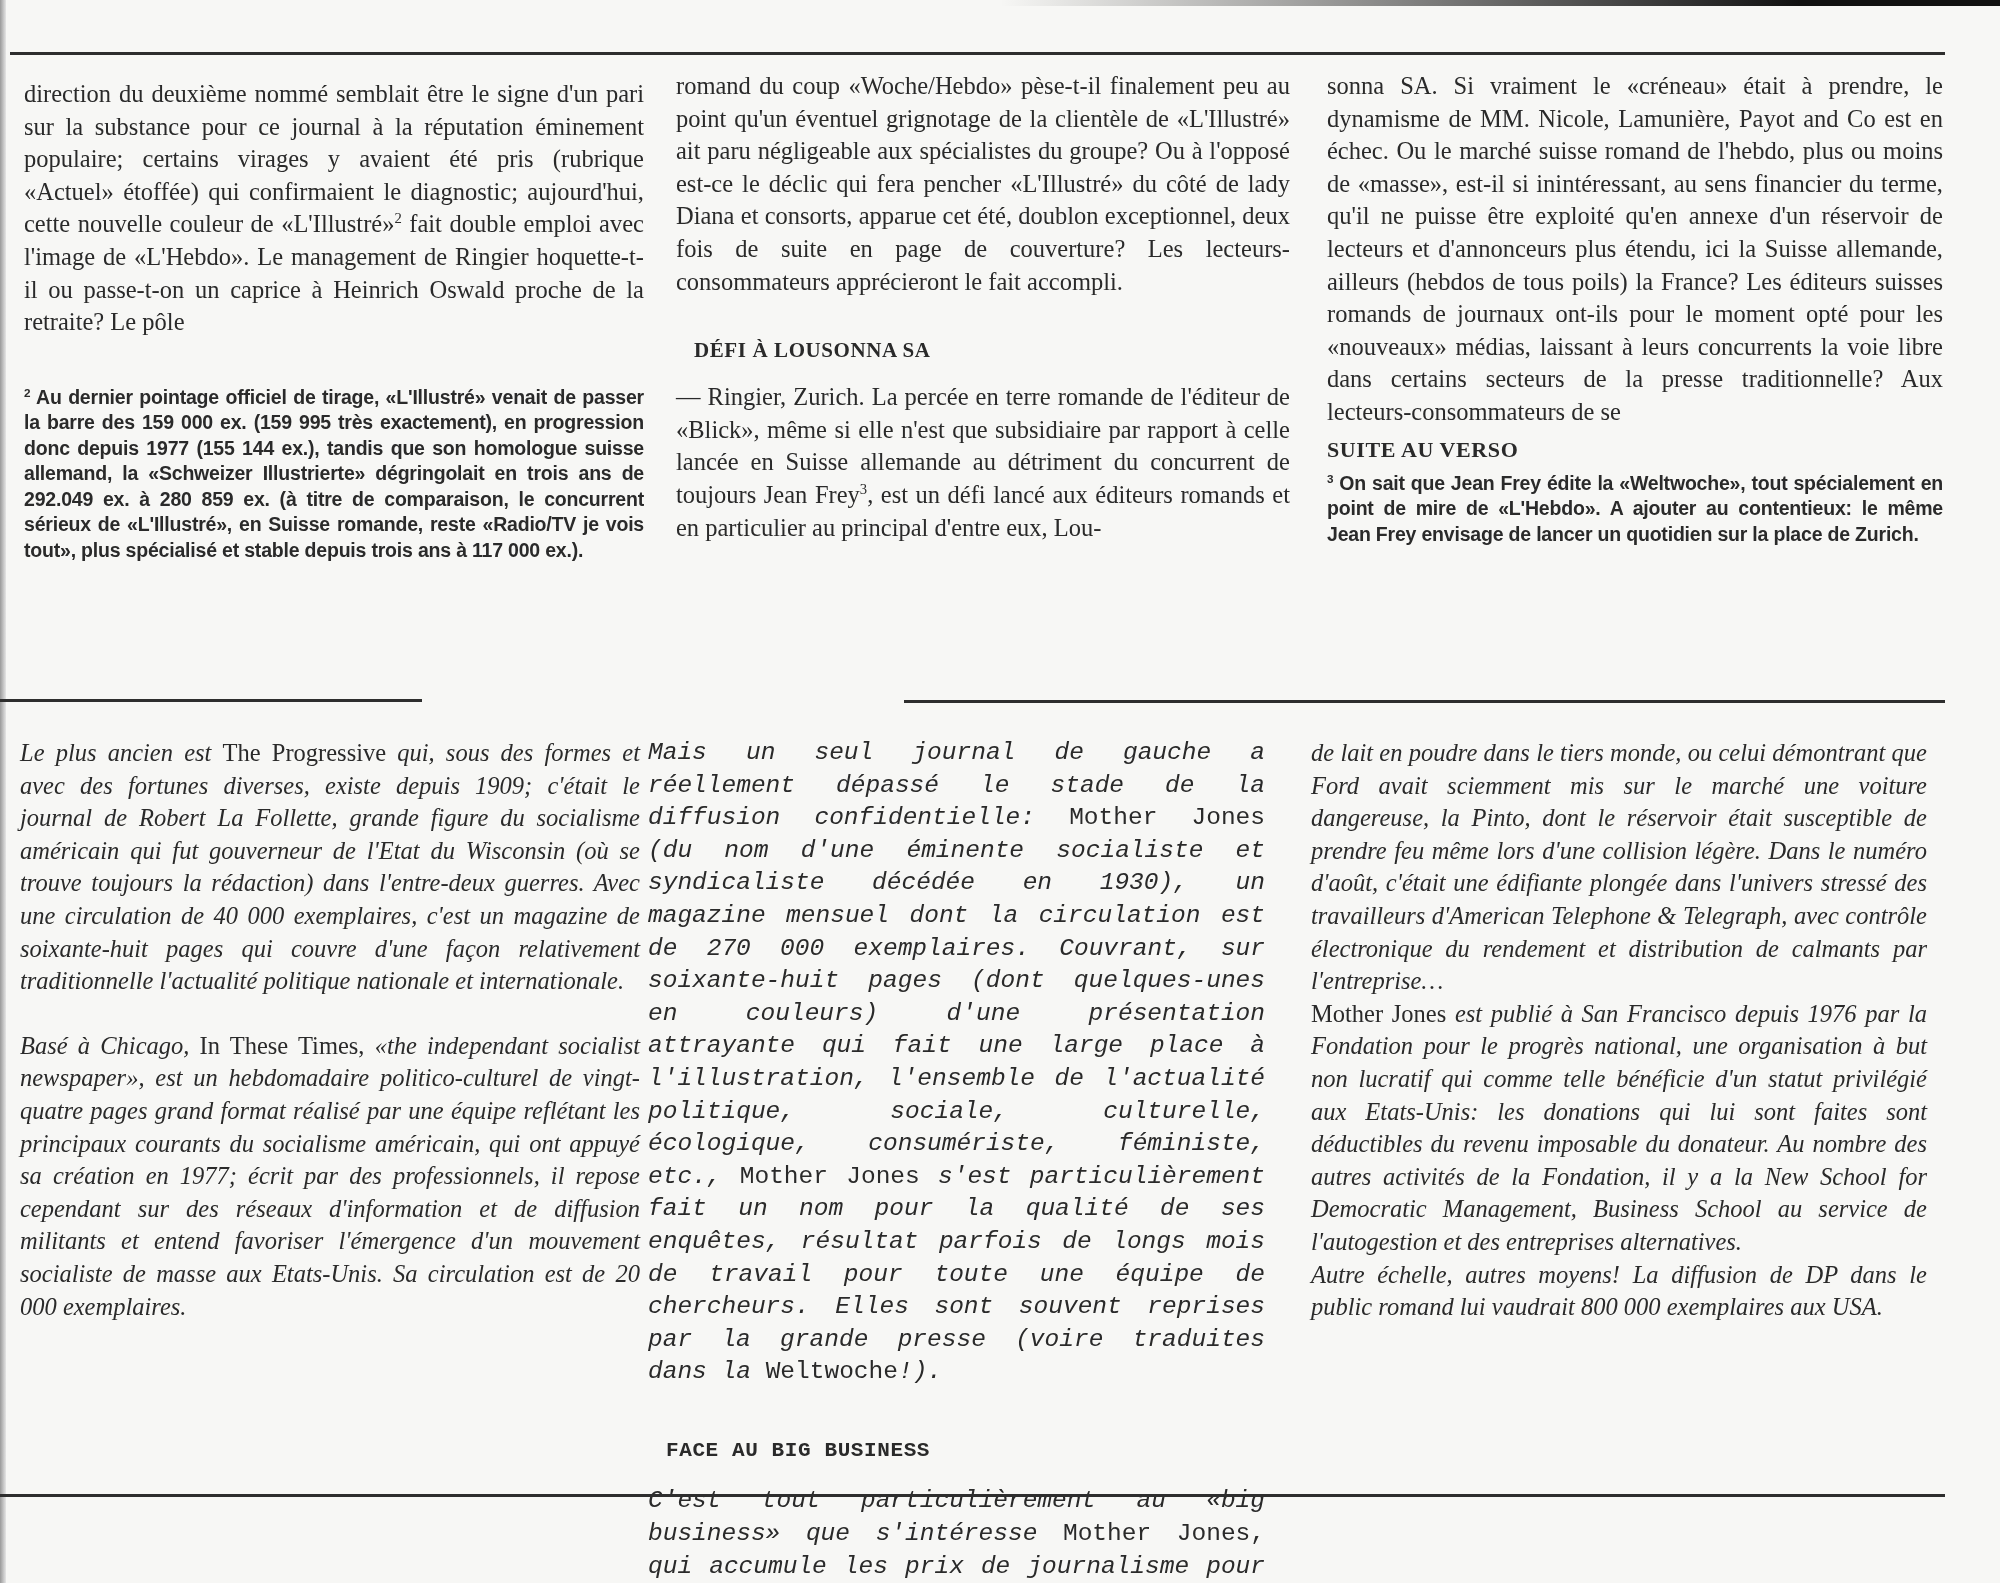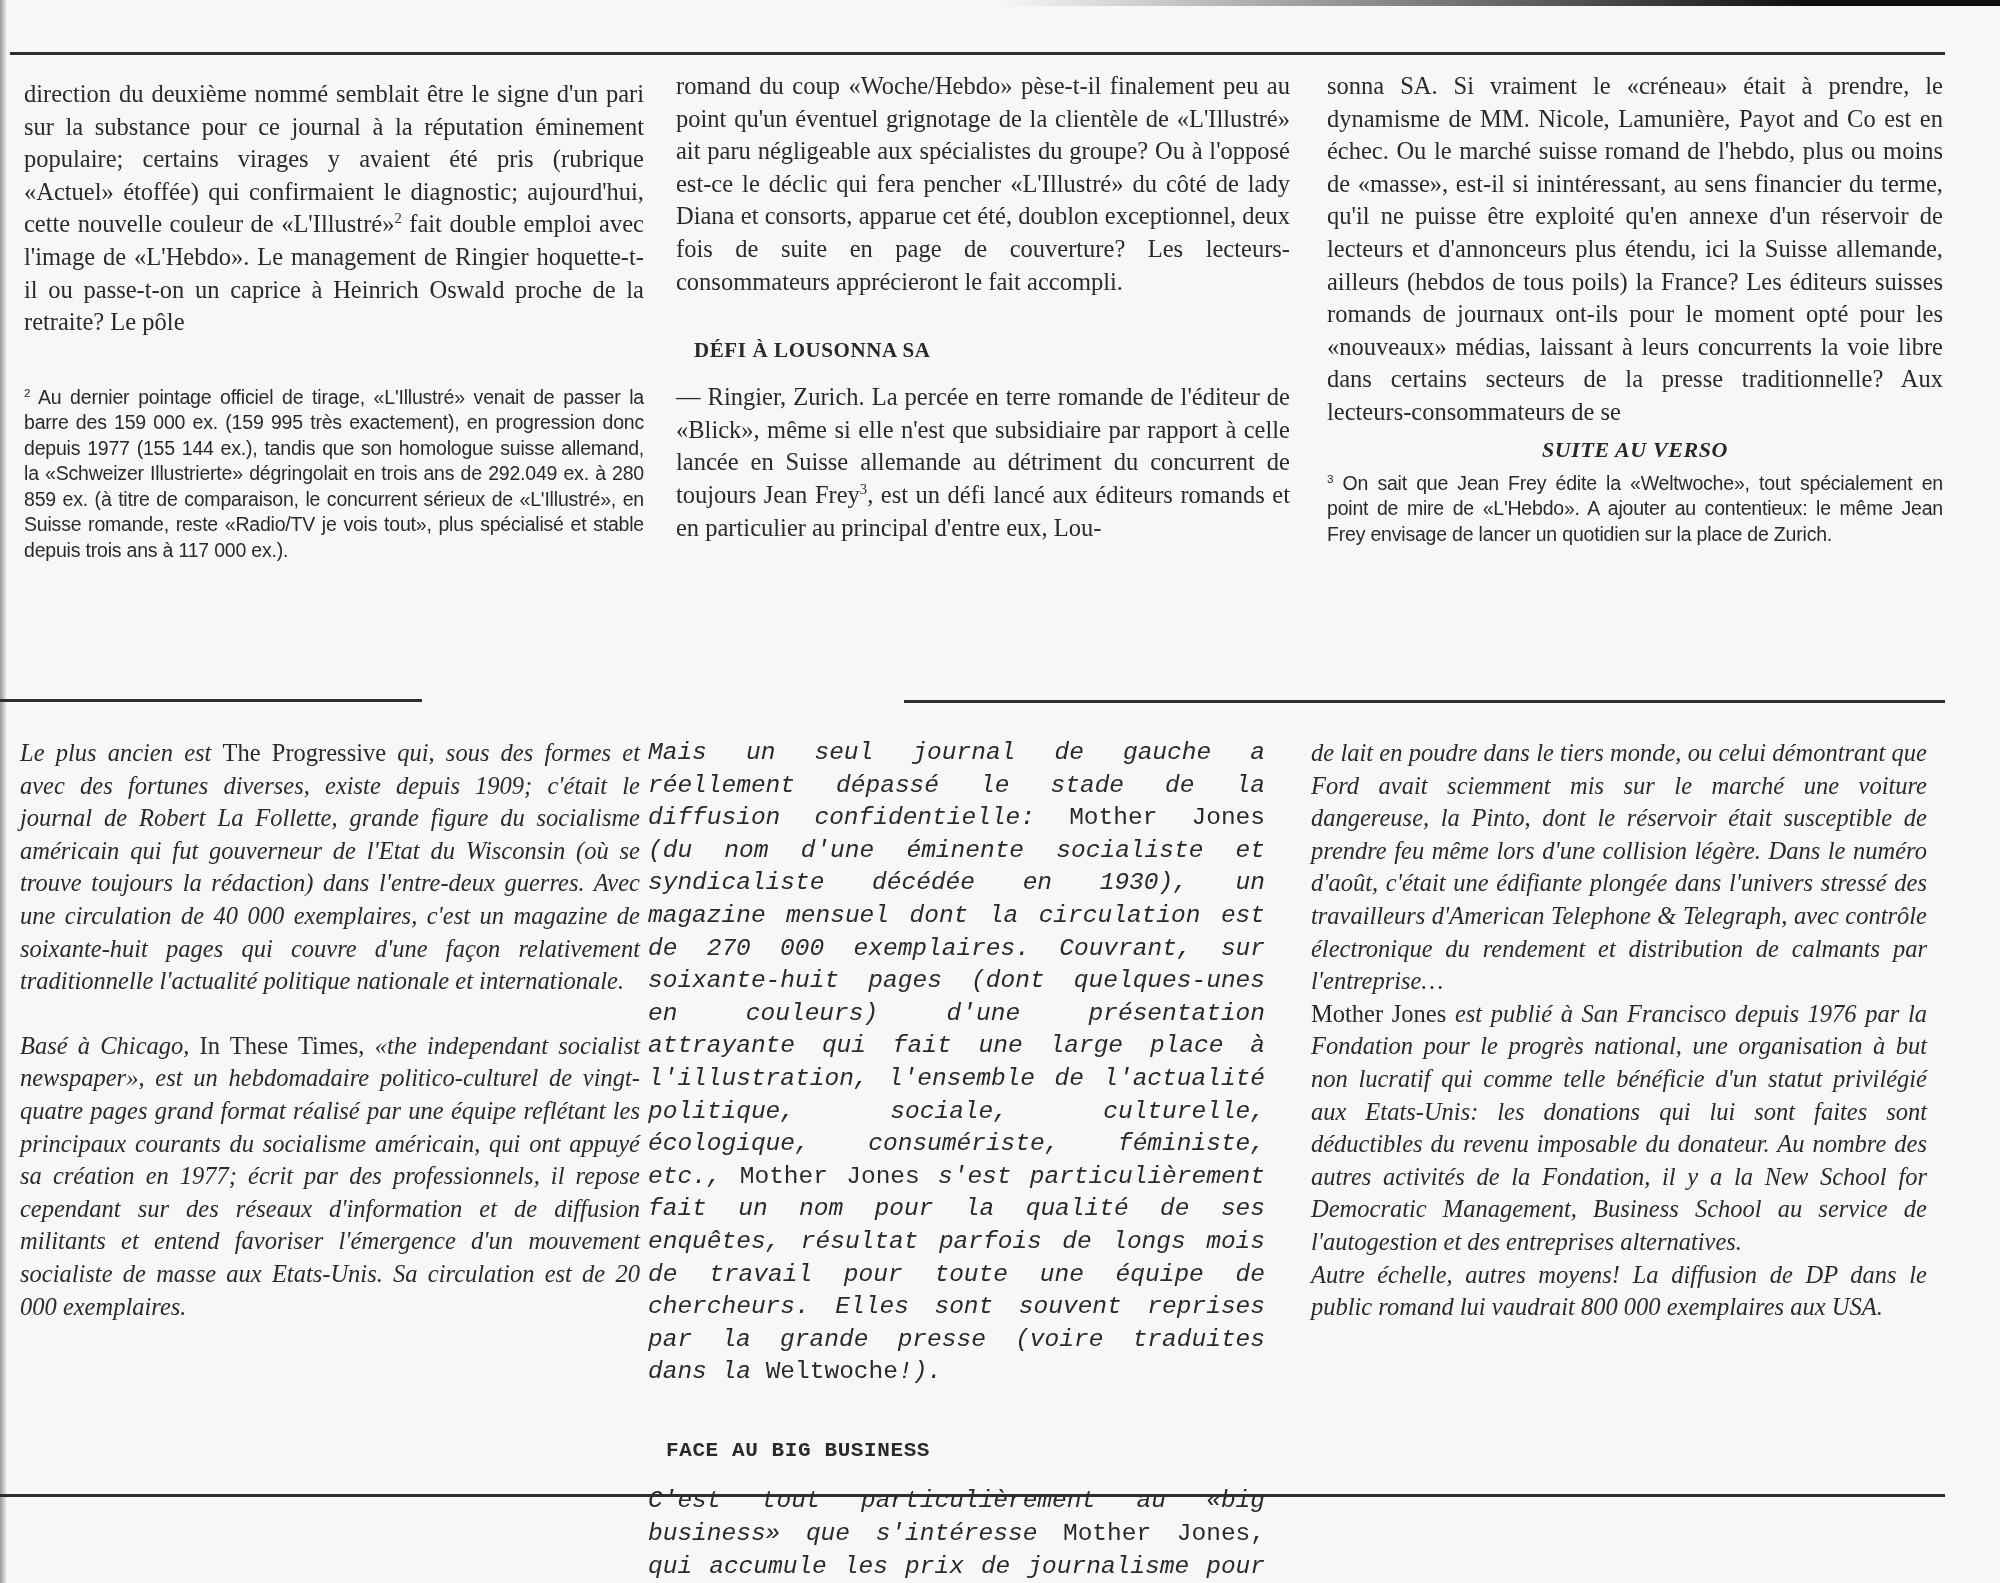--- a/index.html
+++ b/index.html
@@ -7,26 +7,26 @@
     width: 2000px; height: 1583px; position: relative; overflow: hidden;
     background: #f7f7f5; color: #2a2a2a;
     font-family: "Liberation Serif", "DejaVu Serif", serif;
   }
   .gutter { position: absolute; left: 0; top: 0; width: 6px; height: 1583px; background: linear-gradient(to right, #9a9a9a, #e6e6e6); }
   .top-edge { position: absolute; left: 1000px; top: 0; width: 1000px; height: 6px; background: linear-gradient(to right, rgba(0,0,0,0), #111 80%); }
   .rule { position: absolute; background: #2e2e2e; height: 3px; }
   .col { position: absolute; text-align: justify; }
   .body-text { font-size: 24.5px; line-height: 32.6px; }
   .body-text p { margin: 0; }
-  .note { font-family: "Liberation Sans", "DejaVu Sans", sans-serif; font-size: 19.5px; line-height: 25.5px; letter-spacing: -0.2px; }
+  .note { font-family: "Liberation Sans", "DejaVu Sans", sans-serif; font-size: 19.5px; line-height: 25.5px; letter-spacing: -0.2px; font-weight: bold; }
   .note sup, .body-text sup { font-size: 60%; line-height: 0; }
   .heading { font-weight: bold; font-size: 21px; letter-spacing: 0.6px; margin: 18px; }
   .it { font-style: italic; margin-top: 42px; }
   .rm { font-style: normal; }
-  .suite { font-weight: bold; font-size: 22px; letter-spacing: 0.6px; text-align: center; font-style: italic; }
+  .suite { font-weight: bold; font-size: 22px; letter-spacing: 0.6px; text-align: left; }
   .lower p { margin: 0; }
 </style>
 </head>
 <body>
 
 <div class="gutter"></div>
 <div class="top-edge"></div>
 
 <div class="rule" style="left:10px; top:52px; width:1935px;"></div>
 

